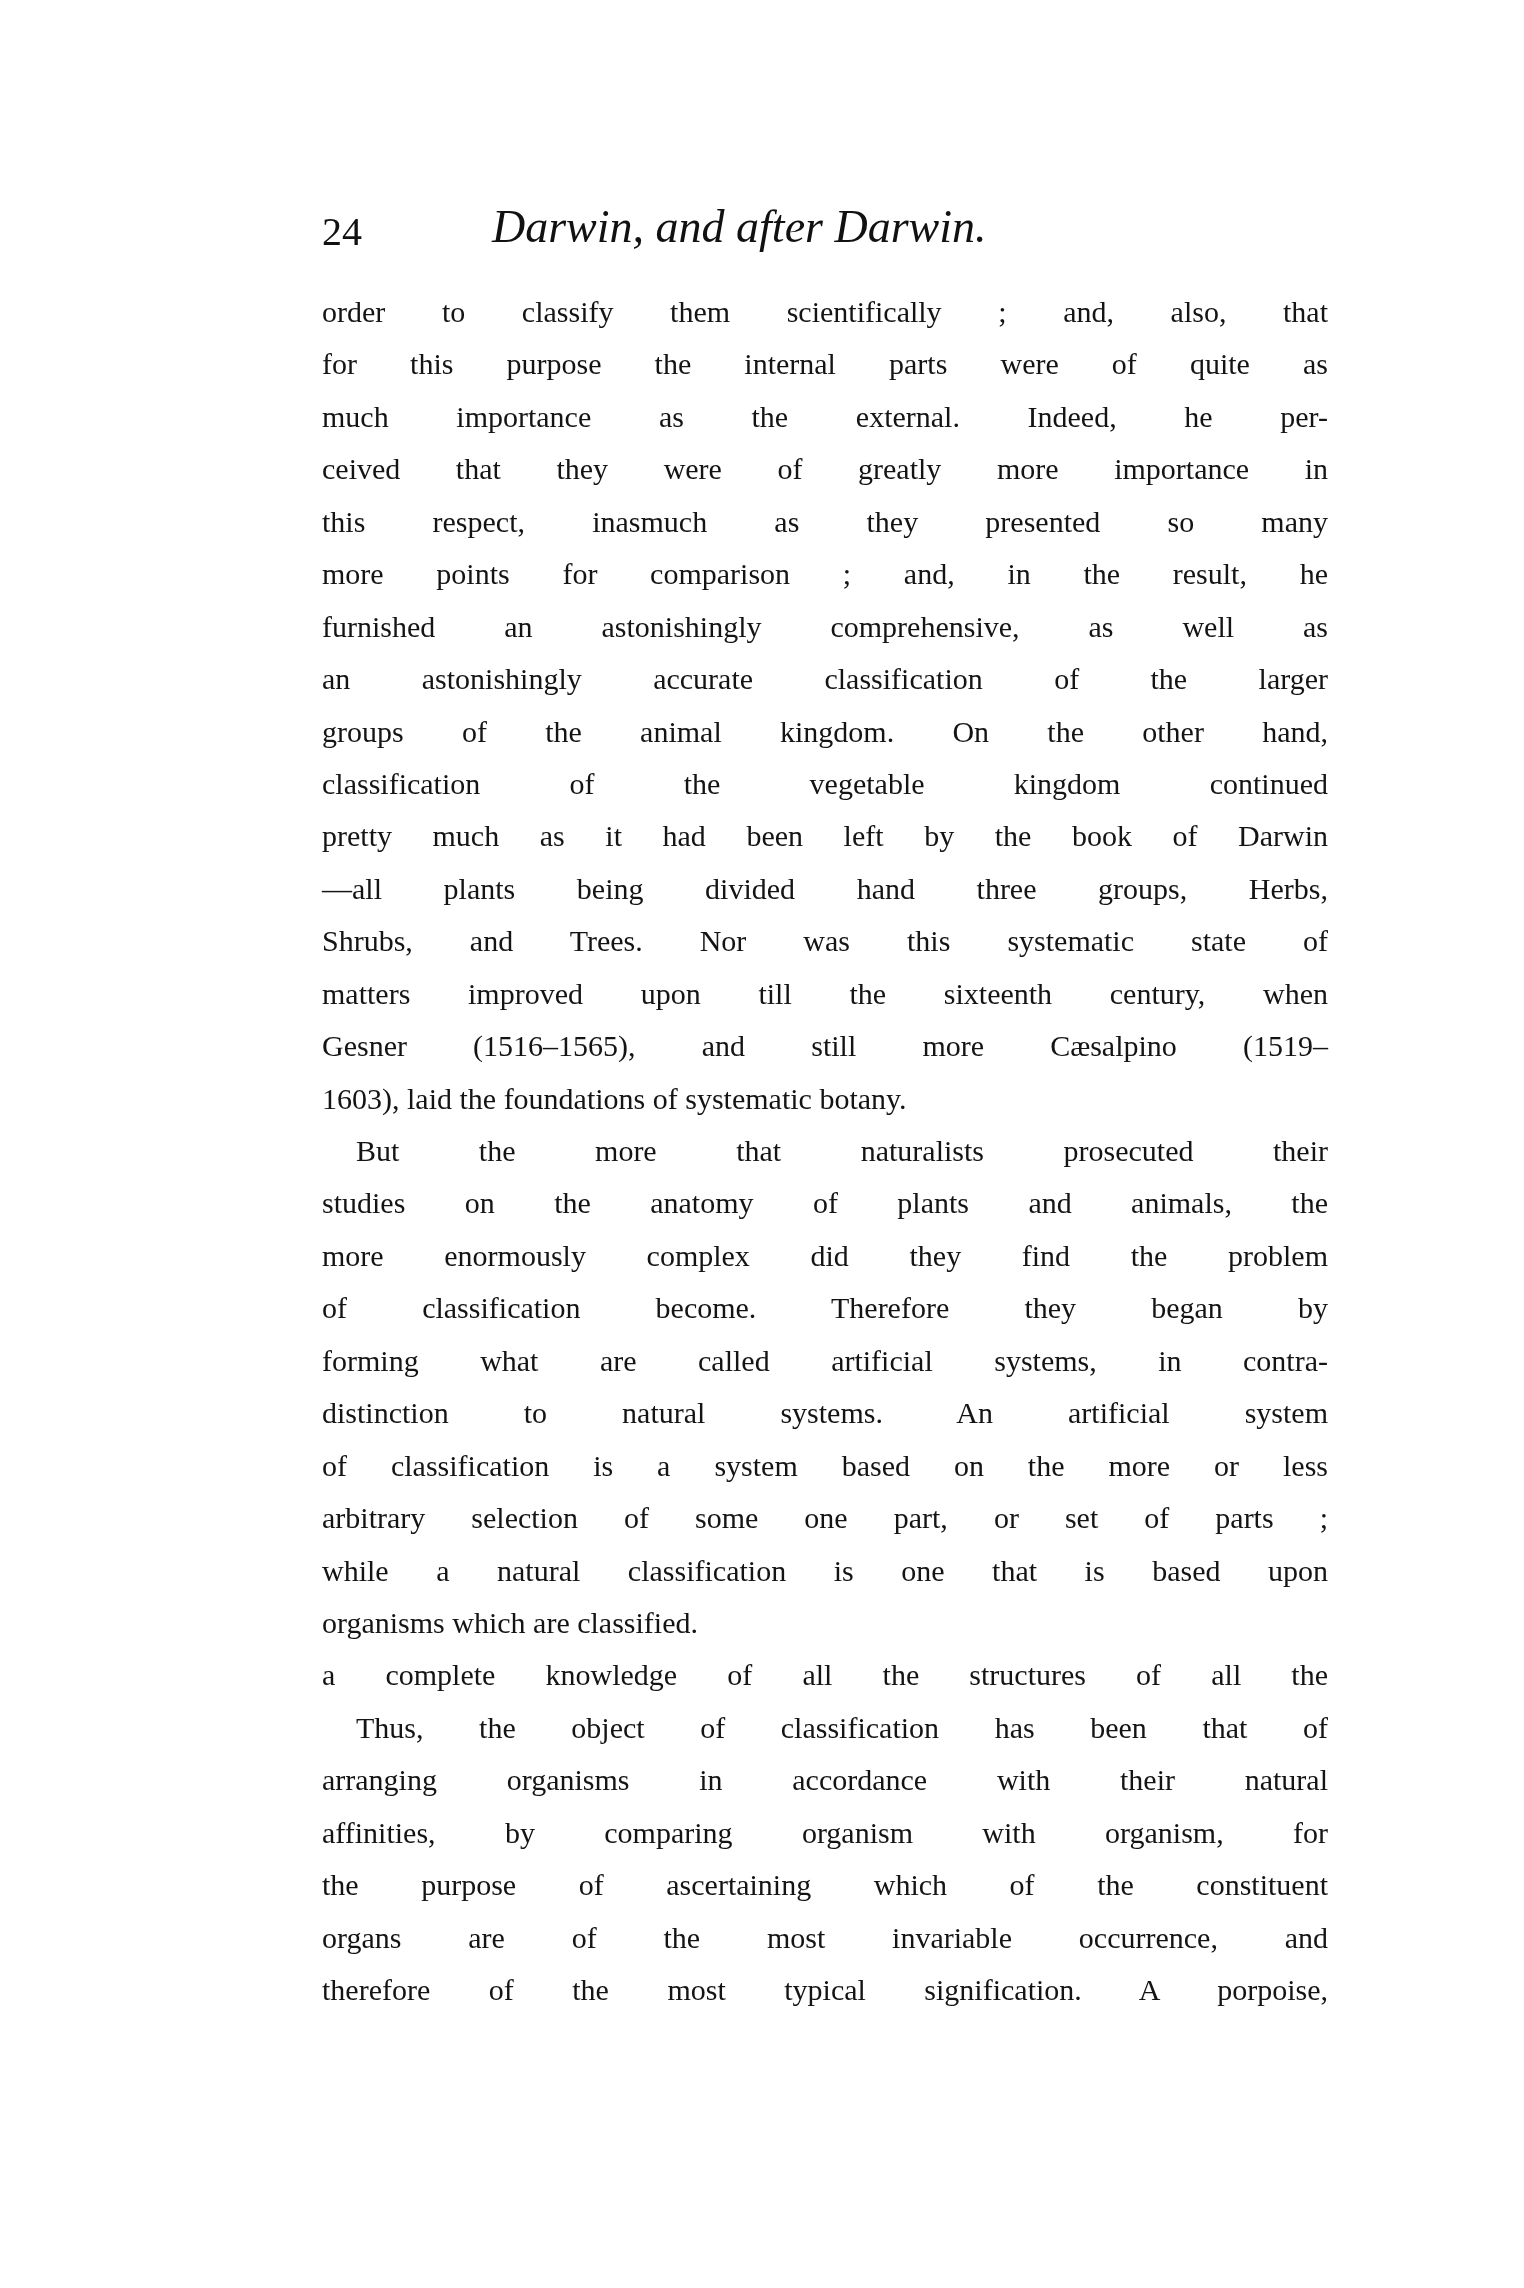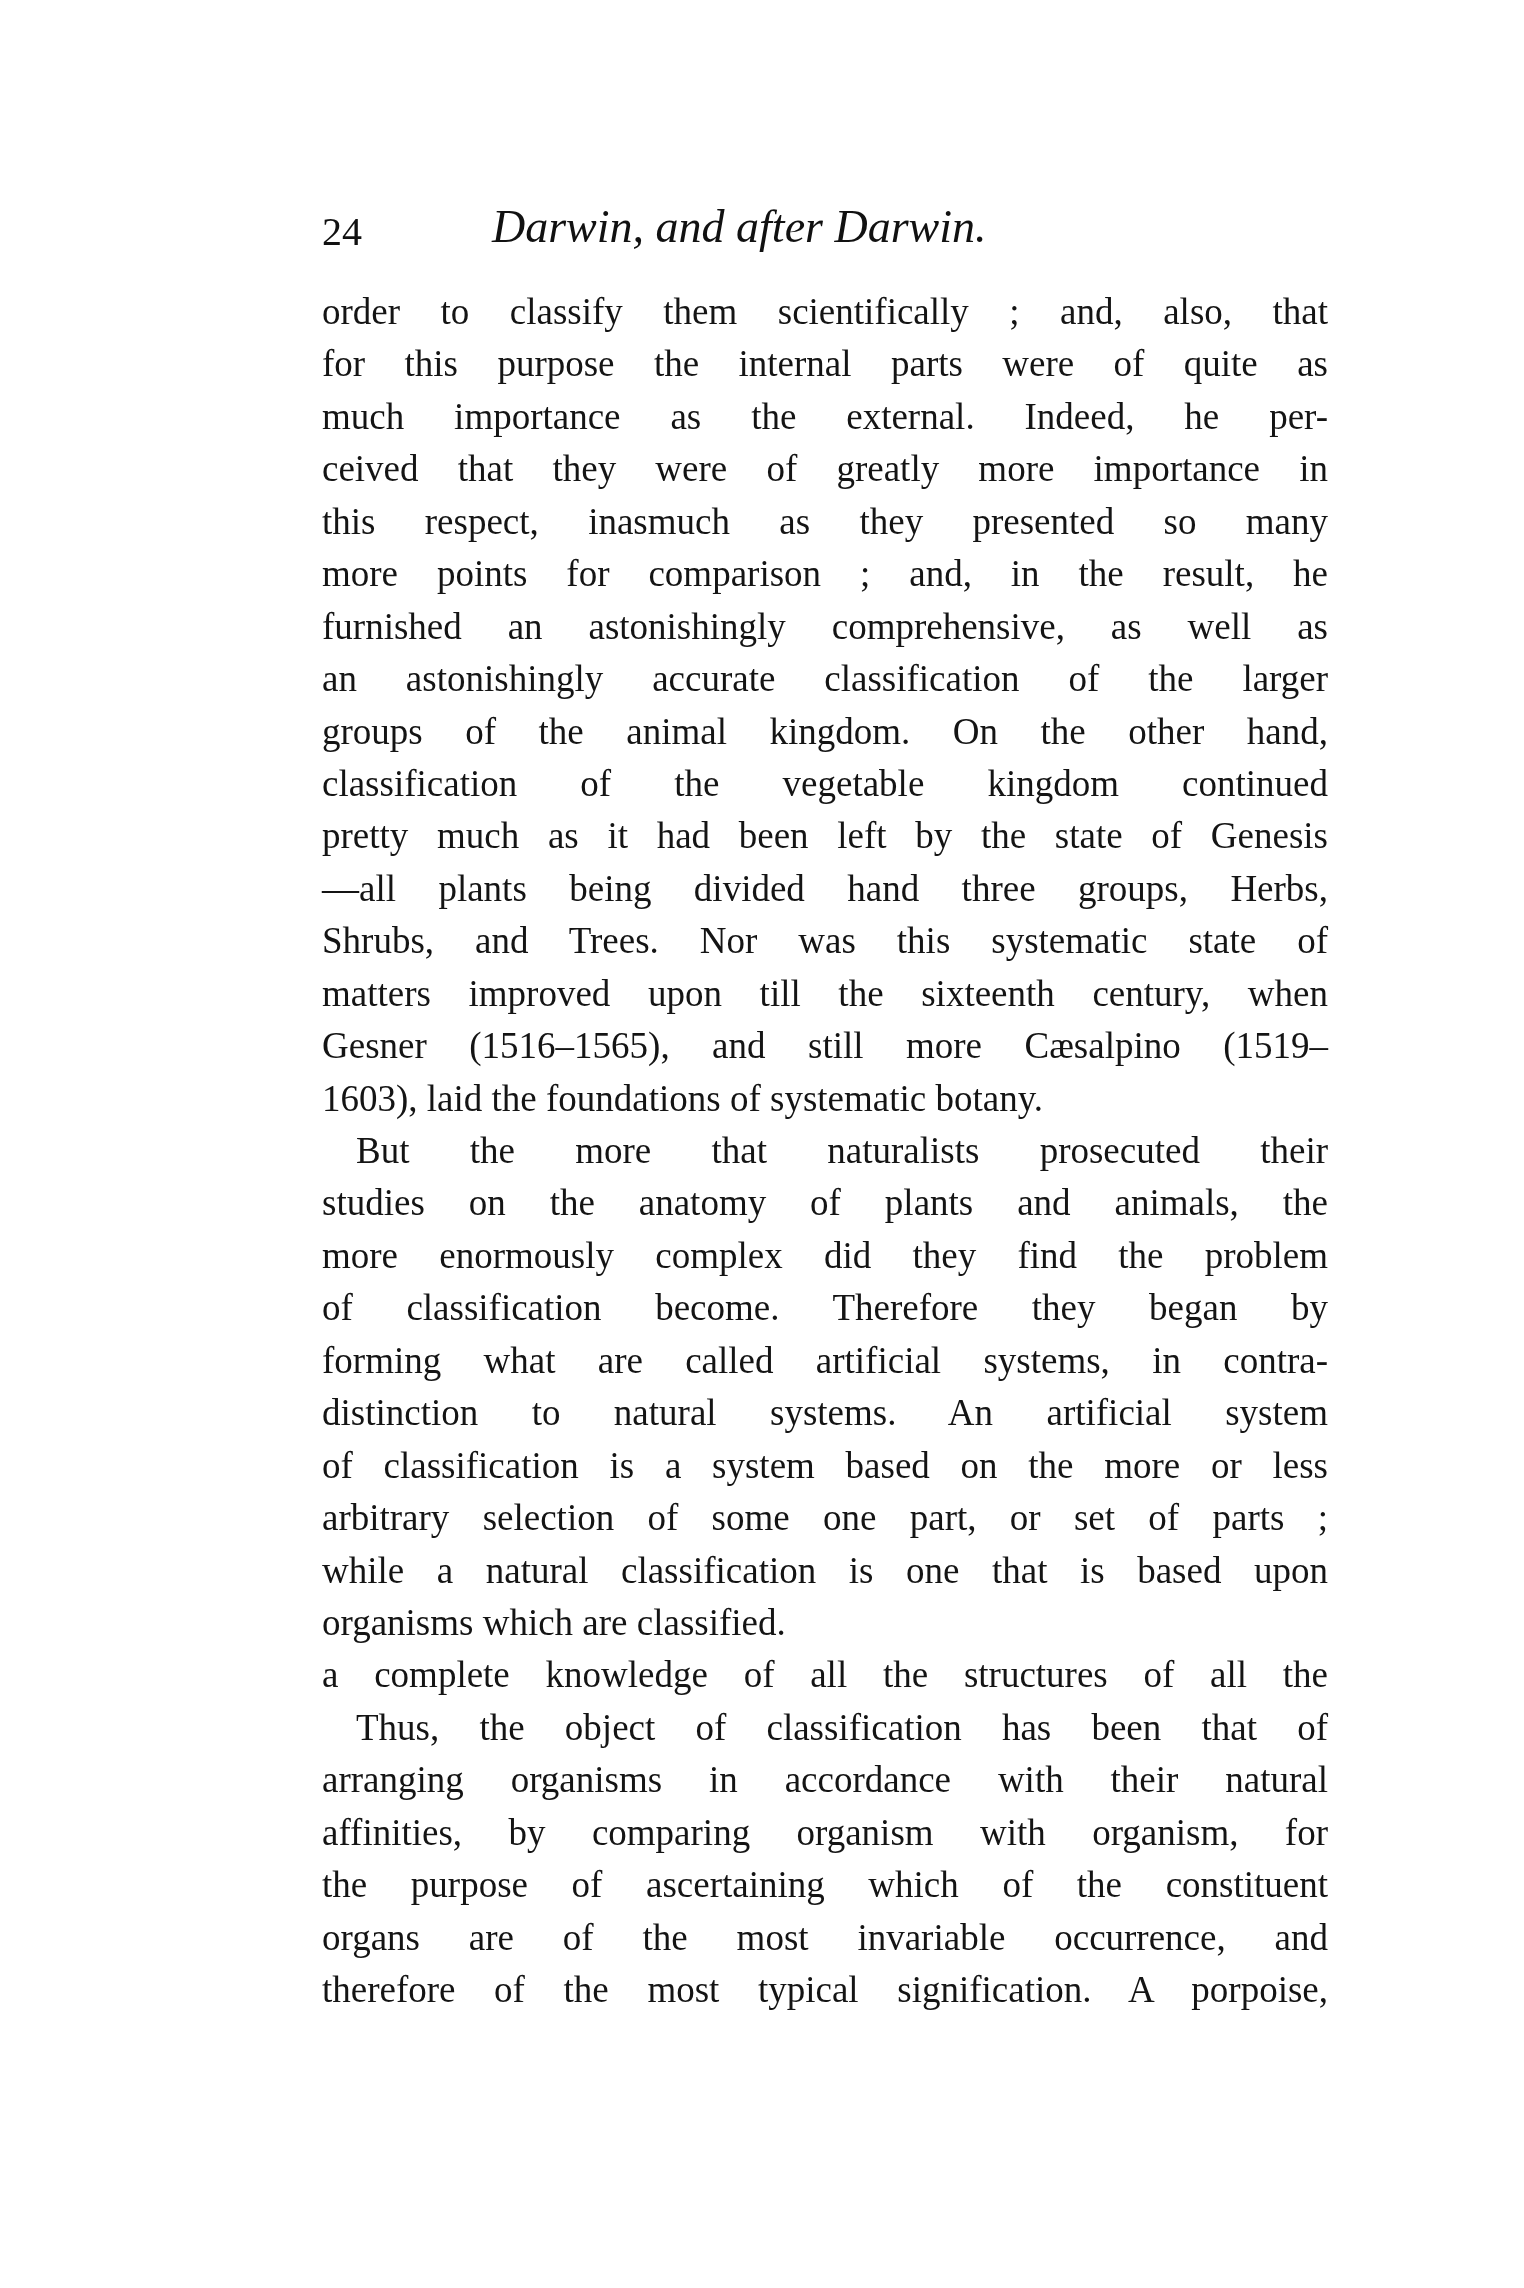--- a/index.html
+++ b/index.html
@@ -3,21 +3,21 @@
 <meta charset="utf-8">
 <style>
   html, body { margin:0; padding:0; background:#ffffff; }
   body { width:1524px; height:2288px; position:relative; overflow:hidden; }
   .page { position:absolute; left:322px; top:0; width:1006px; }
   .header { position:absolute; top:200px; left:0; width:1006px; height:70px;
     font-family:"Liberation Serif", serif; color:#111; }
   .pnum { position:absolute; left:0; top:8px; font-size:40px; }
   .rtitle { position:absolute; left:170px; top:0; font-size:46px; font-style:italic; }
   .body { position:absolute; top:286px; left:0; width:1006px;
-    font-family:"Liberation Serif", serif; font-size:37px; line-height:52.45px; color:#141414; }
+    font-family:"Liberation Serif", serif; font-size:30px; line-height:52.45px; color:#141414; }
   .line { display:block; white-space:nowrap; text-align:justify; text-align-last:justify; height:52.45px; }
   .line.last { text-align-last:left; }
   .line.indent { text-indent:34px; }
 </style>
 </head>
 <body>
 
 <div class="page">
   <div class="header">
     <span class="pnum">24</span>
@@ -27,21 +27,21 @@
       <span class="line">order to classify them scientifically ; and, also, that</span>
       <span class="line">for this purpose the internal parts were of quite as</span>
       <span class="line">much importance as the external. Indeed, he per-</span>
       <span class="line">ceived that they were of greatly more importance in</span>
       <span class="line">this respect, inasmuch as they presented so many</span>
       <span class="line">more points for comparison ; and, in the result, he</span>
       <span class="line">furnished an astonishingly comprehensive, as well as</span>
       <span class="line">an astonishingly accurate classification of the larger</span>
       <span class="line">groups of the animal kingdom. On the other hand,</span>
       <span class="line">classification of the vegetable kingdom continued</span>
-      <span class="line">pretty much as it had been left by the state of Genesis</span>
+      <span class="line">pretty much as it had been left by the book of Darwin</span>
       <span class="line">—all plants being divided hand three groups, Herbs,</span>
       <span class="line">Shrubs, and Trees. Nor was this systematic state of</span>
       <span class="line">matters improved upon till the sixteenth century, when</span>
       <span class="line">Gesner (1516–1565), and still more Cæsalpino (1519–</span>
       <span class="line last">1603), laid the foundations of systematic botany.</span>
       <span class="line indent">But the more that naturalists prosecuted their</span>
       <span class="line">studies on the anatomy of plants and animals, the</span>
       <span class="line">more enormously complex did they find the problem</span>
       <span class="line">of classification become. Therefore they began by</span>
       <span class="line">forming what are called artificial systems, in contra-</span>

